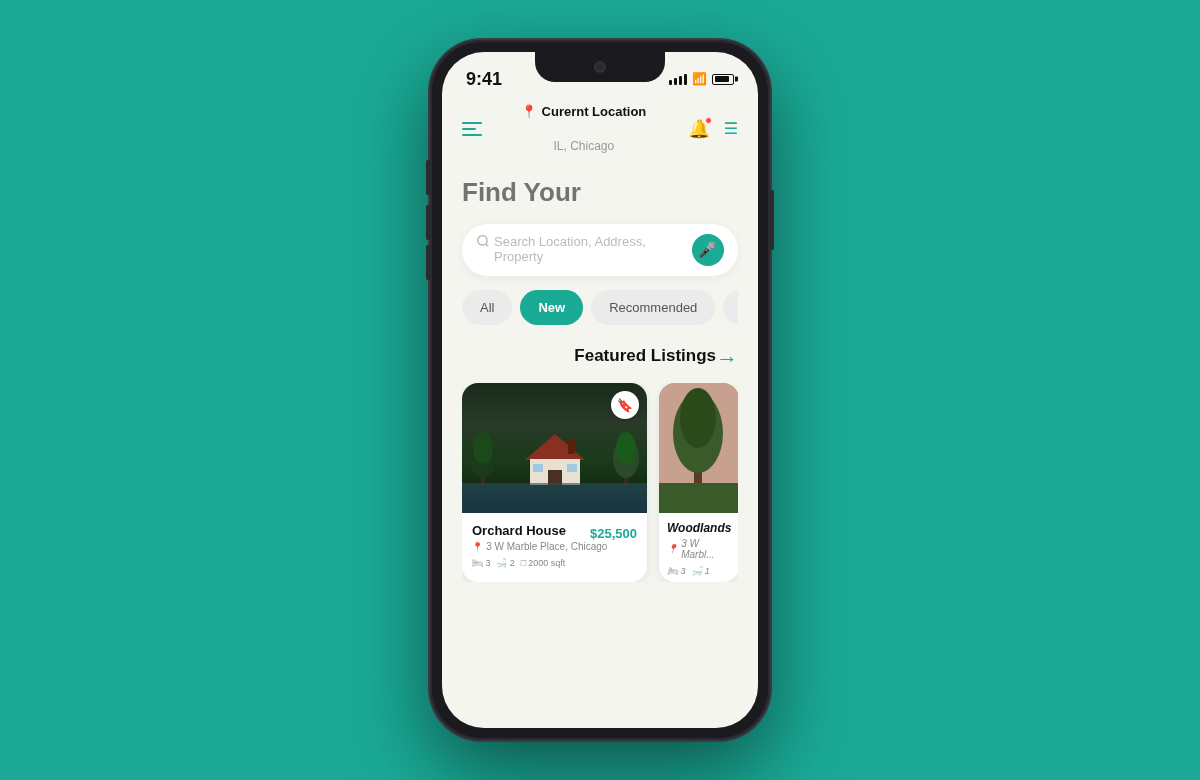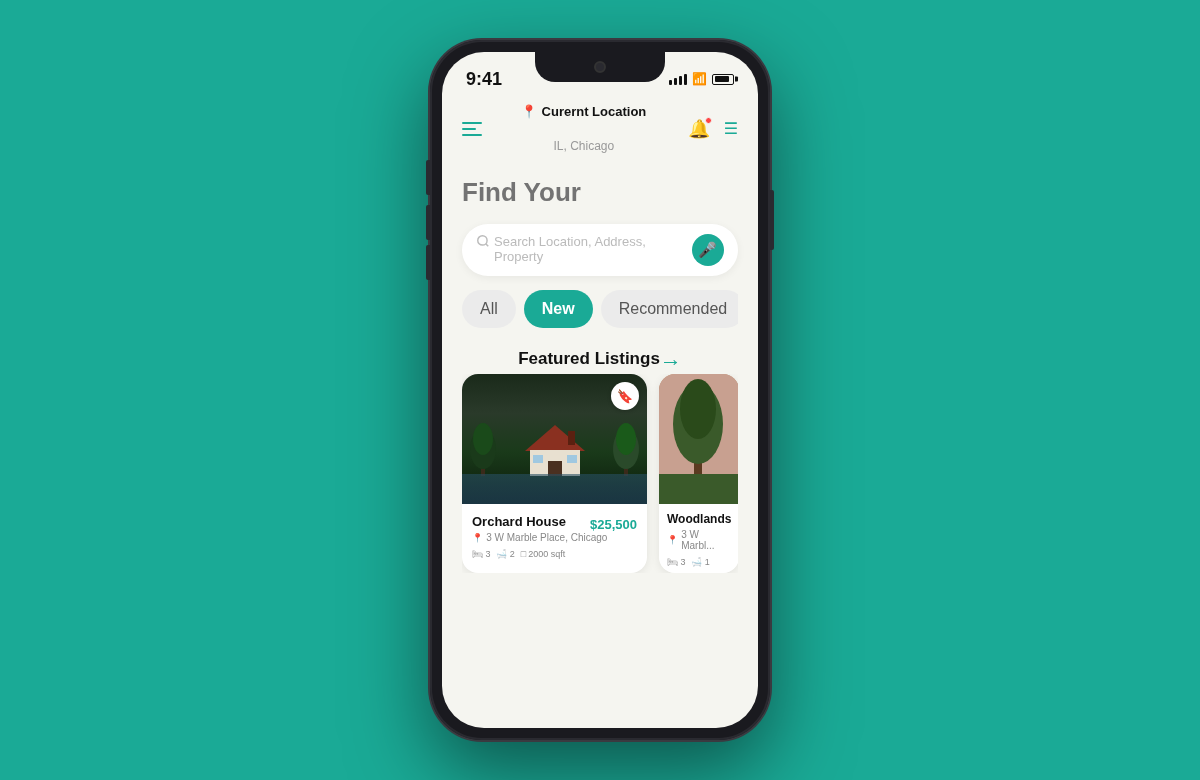--- a/index.html
+++ b/index.html
@@ -302,21 +302,21 @@
     .filter-tabs {
       display: flex;
       gap: 8px;
       margin-bottom: 18px;
       overflow: hidden;
     }
 
     .tab-pill {
       padding: 10px 18px;
       border-radius: 25px;
-      font-size: 16px;
+      font-size: 13px;
       font-weight: 500;
       cursor: pointer;
       white-space: nowrap;
       flex-shrink: 0;
     }
 
     .tab-pill.inactive {
       background: #ebebeb;
       color: #555;
     }
@@ -324,22 +324,22 @@
     .tab-pill.active {
       background: #1aaa96;
       color: white;
       font-weight: 600;
     }
 
     
     .section-header {
       display: flex;
       align-items: center;
-      justify-content: center;
-      margin-bottom: 2px;
+      justify-content: flex-end;
+      margin-bottom: 14px;
     }
 
     .section-title {
       font-size: 17px;
       font-weight: 700;
       color: #111;
     }
 
     .see-all-arrow {
       color: #1aaa96;
@@ -444,20 +444,21 @@
       font-size: 9px;
       color: #888;
     }
 
     .second-card-preview {
       width: 80px;
       flex-shrink: 0;
       overflow: hidden;
       border-radius: 16px;
       box-shadow: 0 2px 10px rgba(0,0,0,0.08);
+      font-style: italic;
     }
 
     .second-card-image {
       width: 80px;
       height: 130px;
       background: linear-gradient(180deg, #c8a080 0%, #8a5a30 30%, #4a6a3a 70%, #2a3a2a 100%);
       position: relative;
       overflow: hidden;
     }
 

